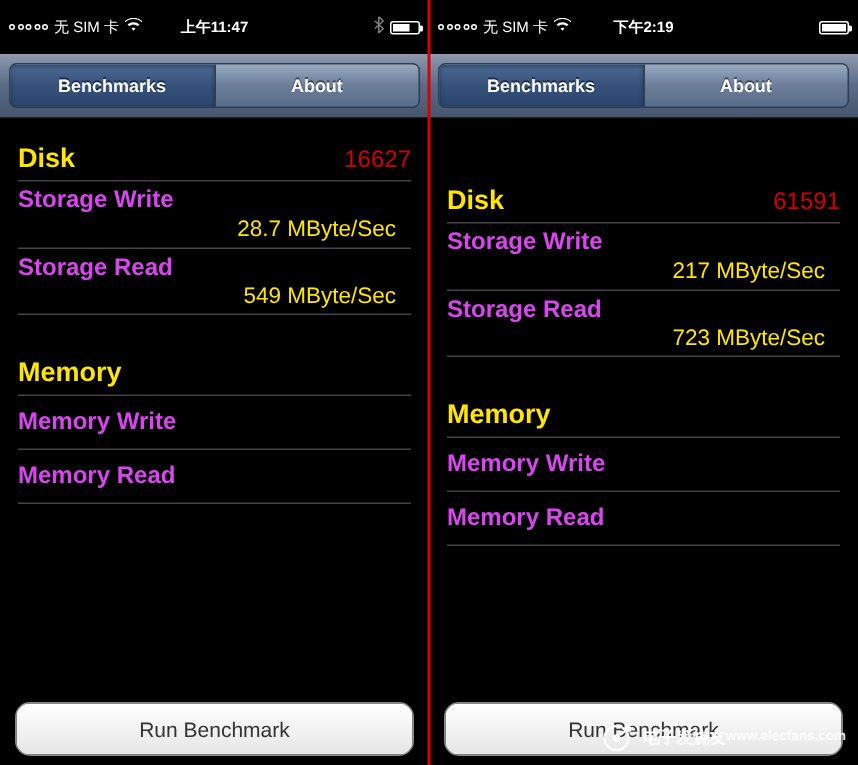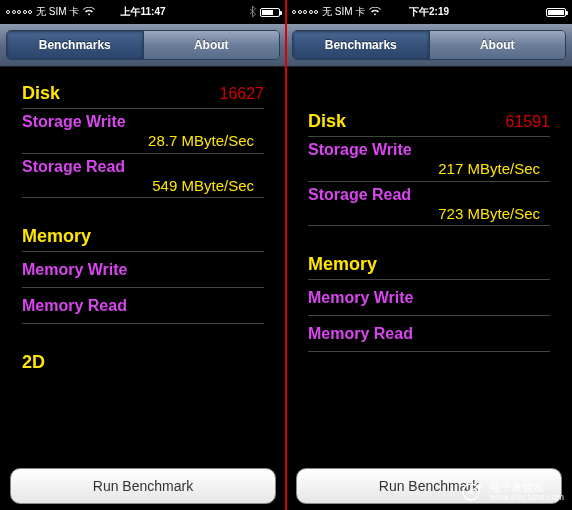--- a/index.html
+++ b/index.html
@@ -29,21 +29,21 @@
       left: 50%;
       top: 0;
       width: 2px;
       height: 100%;
       background: #d00;
       transform: translateX(-1px);
       z-index: 5;
     }
     
     .statusbar {
-      height: 24px;
+      height: 36px;
       background: #000;
       display: flex;
       align-items: center;
       justify-content: space-between;
       color: #fff;
       font-size: 10px;
       padding: 0 6px;
       font-weight: 500;
     }
     .sb-left, .sb-right { display: flex; align-items: center; gap: 4px; }
@@ -87,21 +87,21 @@
       box-shadow: inset 0 1px 3px rgba(0,0,0,0.45);
     }
     .seg.inactive {
       background: linear-gradient(#9aa9c0, #6b7d99 50%, #586d8a);
       border-left: 1px solid #2b3c56;
     }
     
     .content {
       flex: 1;
       background: #000;
-      padding: 0 22px;
+      padding: 0 12px;
       overflow: hidden;
       position: relative;
     }
     .section-header {
       display: flex;
       justify-content: space-between;
       align-items: baseline;
       border-bottom: 1px solid #444;
       padding: 10px 0 4px;
       margin-top: 6px;
@@ -163,21 +163,21 @@
       right: 8px;
       bottom: 6px;
       color: #fff;
       font-size: 11px;
       display: flex;
       align-items: center;
       gap: 6px;
       z-index: 10;
     }
     .watermark .wm-icon { width: 24px; height: 24px; }
-    .wm-text { display: flex; flex-direction: column; line-height: 1.1; }
+    .wm-text { display: flex; flex-direction: row; line-height: 1.1; font-weight: bold; }
     .wm-sub { font-size: 9px; opacity: 0.9; }
     
     .pad-top { height: 28px; }
   </style>
 </head>
 <body>
 
 <div class="phones">
 
   <div class="phone">
@@ -234,23 +234,20 @@
       <div class="section-header" style="margin-top:18px">
         <span class="section-title">Memory</span>
       </div>
       <div class="row oneline">
         <div class="row-label">Memory Write</div>
       </div>
       <div class="row oneline">
         <div class="row-label">Memory Read</div>
       </div>
 
-      <div class="section-header" style="margin-top:18px;border-bottom:none">
-        <span class="section-title">2D</span>
-      </div>
     </div>
 
     <div class="run-container">
       <div class="run-btn">Run Benchmark</div>
     </div>
   </div>
 
   <div class="phone">
     <div class="statusbar">
       <div class="sb-left">

